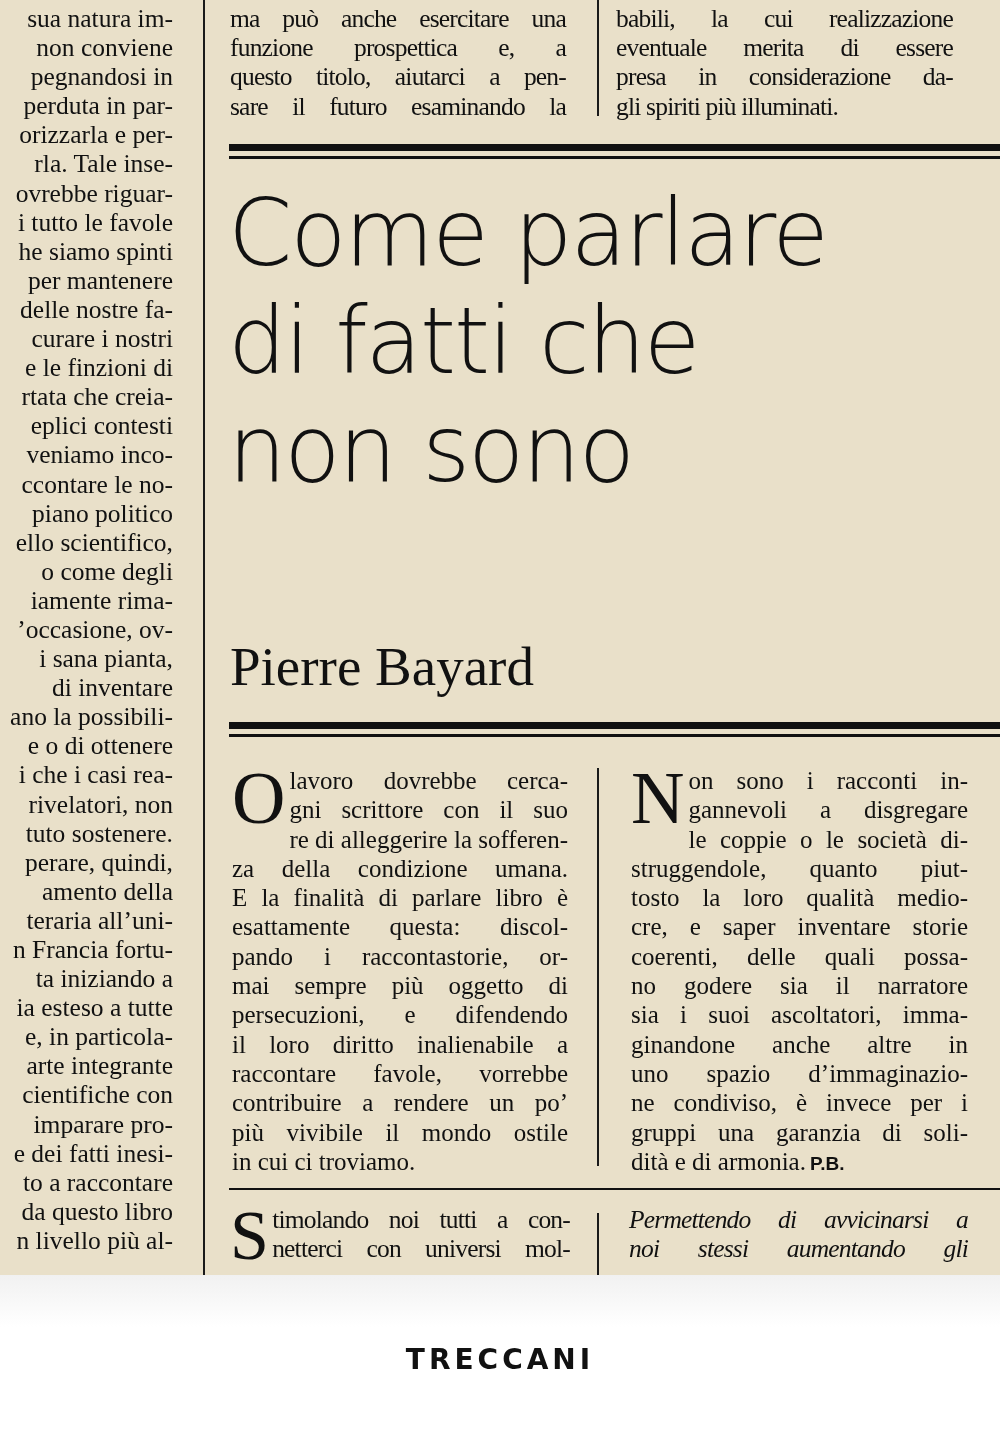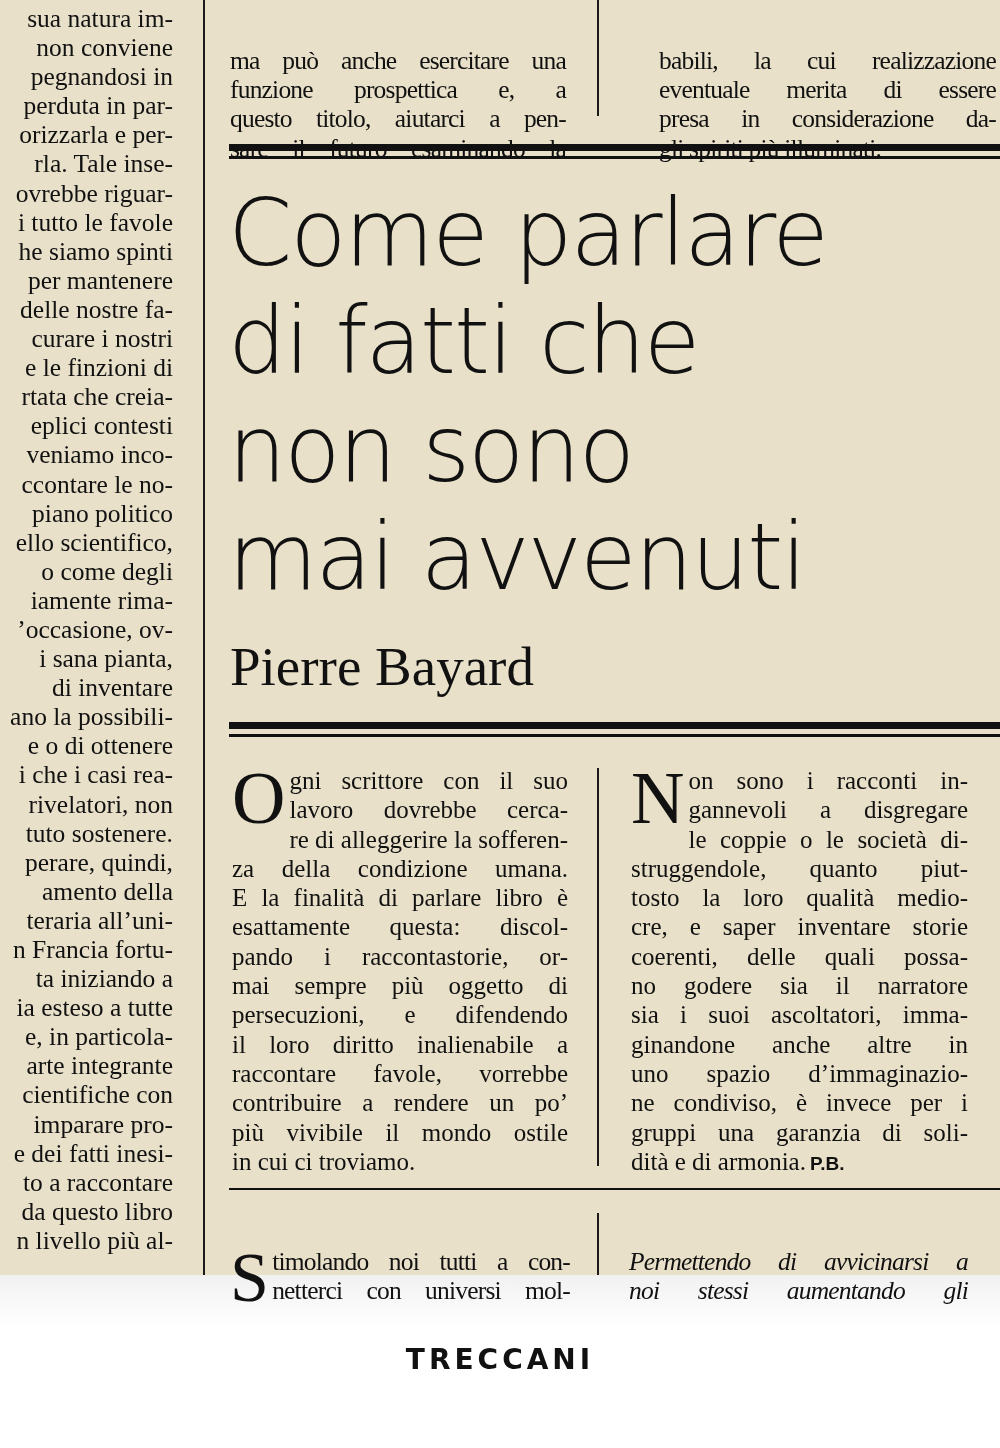--- a/index.html
+++ b/index.html
@@ -23,21 +23,21 @@
 
   .leftcol {
     position: absolute; left: -30px; top: 4px; width: 203px;
     font-size: 25.5px; line-height: 29.1px; text-align: right;
     white-space: nowrap;
   }
   .leftcol div { height: 29.1px; }
 
   .col {
     position: absolute; font-size: 25.5px; line-height: 29.2px;
-    text-align: justify; text-align-last: justify; margin-top: 42px;
+    text-align: justify; text-align-last: justify;
   }
   .col div { height: 29.2px; white-space: nowrap; }
   .col.narrow { font-family: "Liberation Serif", serif; letter-spacing: -0.8px; transform-origin: left top; }
 
   .title {
     position: absolute; left: 228px; top: 180px; width: 760px;
     font-family: "DejaVu Sans", sans-serif; font-weight: 300;
     font-size: 92px; line-height: 108px; letter-spacing: -2px;
     color: #111;
   }
@@ -125,39 +125,38 @@
     <div>da questo libro</div>
     <div>n livello più al-</div>
   </div>
 
 <div class="col narrow" id="topmid" style="left:230px;top:4px;width:336px;">
     <div>ma può anche esercitare una</div>
     <div>funzione prospettica e, a</div>
     <div>questo titolo, aiutarci a pen-</div>
     <div>sare il futuro esaminando la</div>
   </div>
-<div class="col narrow" id="topright" style="left:659px;top:4px;width:337px;">
+<div class="col narrow" id="topright" style="left:616px;top:4px;width:337px;">
     <div>babili, la cui realizzazione</div>
     <div>eventuale merita di essere</div>
     <div>presa in considerazione da-</div>
     <div style="text-align-last: left;">gli spiriti più illuminati.</div>
   </div>
 
 <div class="title" id="title">
     <div style="text-align-last: left;">Come parlare</div>
     <div style="text-align-last: left;">di fatti che</div>
     <div style="text-align-last: left;">non sono</div>
-    <div style="text-align-last: left;">mai avvenuti</div>
   </div>
 <div class="author">Pierre Bayard</div>
 
 <div class="para" id="paraL" style="left:232px;top:766px;width:336px;">
     <span class="dropcap">O</span>
+    <div class="ln">lavoro dovrebbe cerca-</div>
     <div class="ln">gni scrittore con il suo</div>
-    <div class="ln">lavoro dovrebbe cerca-</div>
     <div class="ln">re di alleggerire la sofferen-</div>
     <div class="ln">za della condizione umana.</div>
     <div class="ln">E la finalità di parlare libro è</div>
     <div class="ln">esattamente questa: discol-</div>
     <div class="ln">pando i raccontastorie, or-</div>
     <div class="ln">mai sempre più oggetto di</div>
     <div class="ln">persecuzioni, e difendendo</div>
     <div class="ln">il loro diritto inalienabile a</div>
     <div class="ln">raccontare favole, vorrebbe</div>
     <div class="ln">contribuire a rendere un po’</div>

